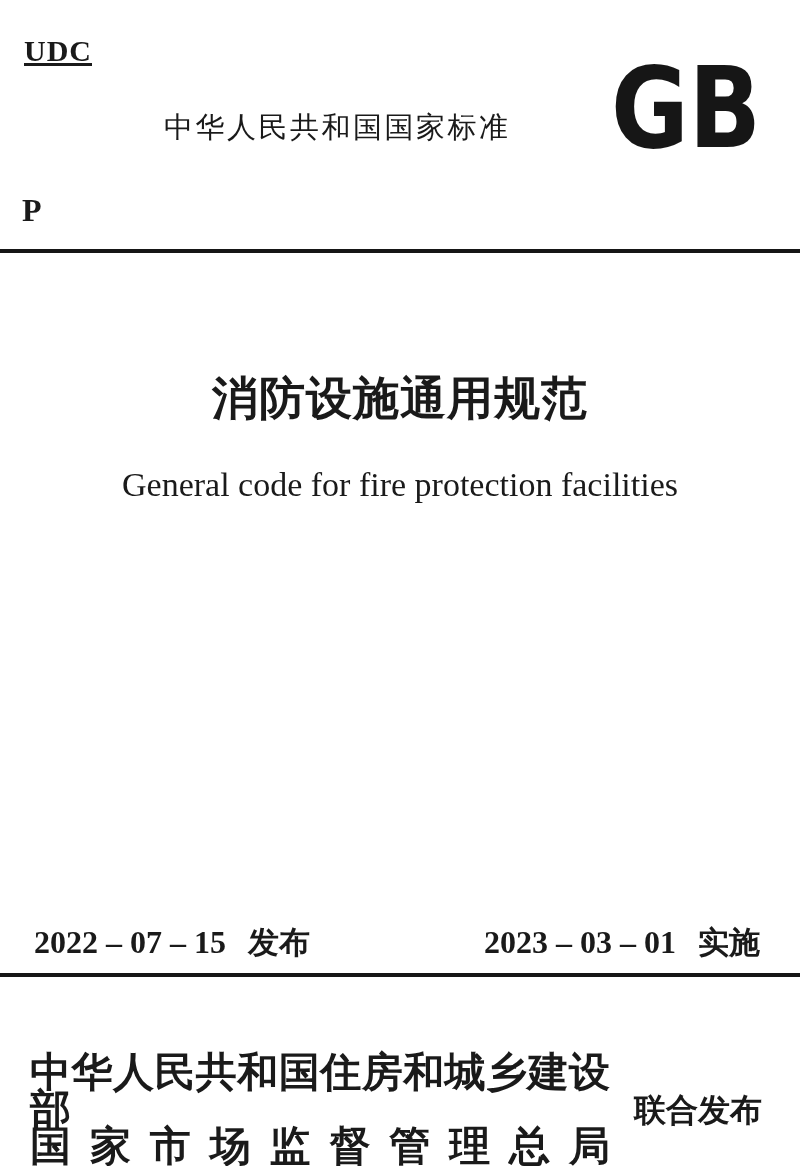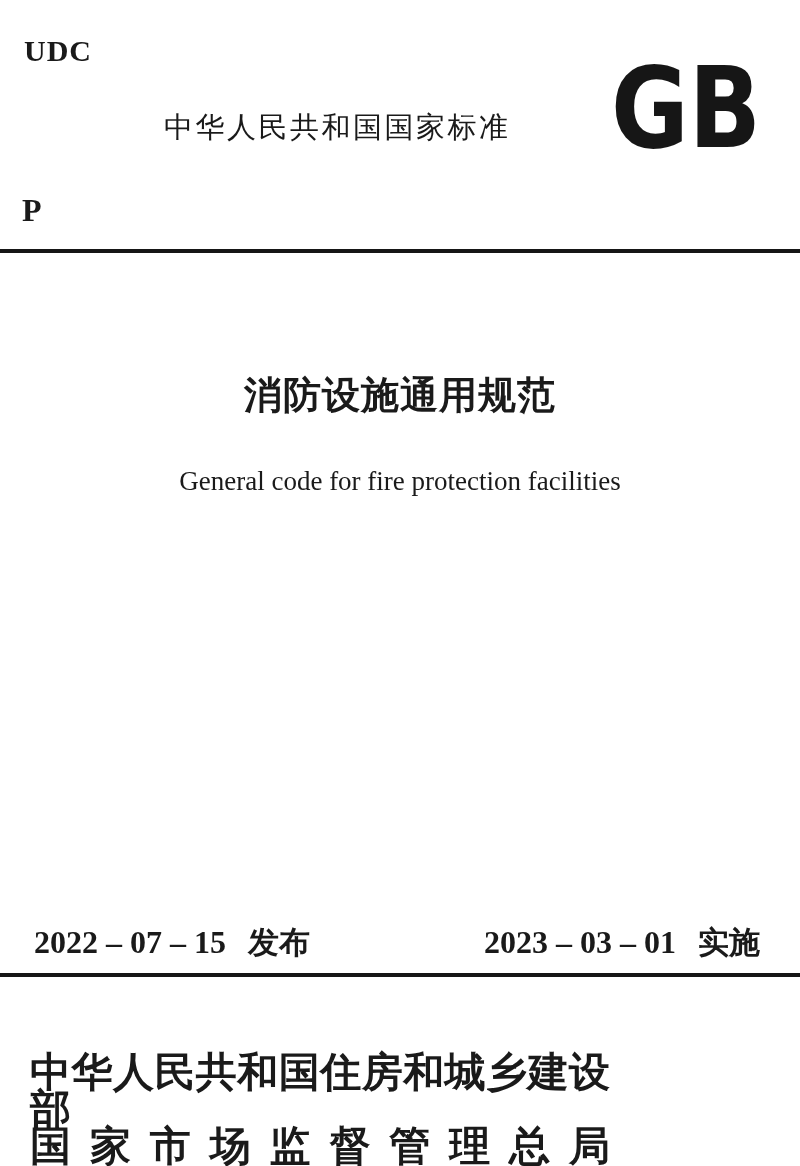--- a/index.html
+++ b/index.html
@@ -11,20 +11,21 @@
     color:#1a1a1a;
     overflow:hidden;
     font-family:"Liberation Serif", serif;
   }
   .abs{position:absolute;line-height:1;}
 
   .udc{
     left:24px;top:36px;
     font:700 30px/1 "Liberation Serif", serif;
     letter-spacing:1px;
+    text-decoration:underline;
   }
   .heading{
     left:164px;top:113px;
     font-family:"Liberation Sans", sans-serif;
     font-weight:500;
     font-size:29px;
     letter-spacing:2.5px;
     white-space:nowrap;
   }
   .gb-logo{
@@ -48,30 +49,30 @@
   }
   .rule-top{top:249px;}
   .rule-bottom{top:973px;}
 
   .doc-title{
     left:0;right:0;top:376px;
     margin:0;
     text-align:center;
     font-family:"Liberation Serif", serif;
     font-weight:600;
-    font-size:38px;
+    font-size:46px;
     letter-spacing:1px;
     white-space:nowrap;
   }
   .doc-title-en{
     left:0;right:0;top:468px;
     text-align:center;
     font-family:"Liberation Serif", serif;
     font-weight:400;
-    font-size:27px;
+    font-size:34px;
     white-space:nowrap;
   }
 
   .date-row{
     left:22px;right:40px;top:926px;
     display:flex;
     justify-content:space-between;
     align-items:baseline;
     white-space:nowrap;
   }
@@ -144,15 +145,16 @@
     </div>
   </div>
 
   <div class="abs rule rule-bottom"></div>
 
   <div class="abs publishers-row">
     <div class="publishers">
       <div class="publisher-line">中华人民共和国住房和城乡建设部</div>
       <div class="publisher-line">国家市场监督管理总局</div>
     </div>
+    <div class="joint-label">联合发布</div>
   </div>
 
 </div>
 
 </body></html>

